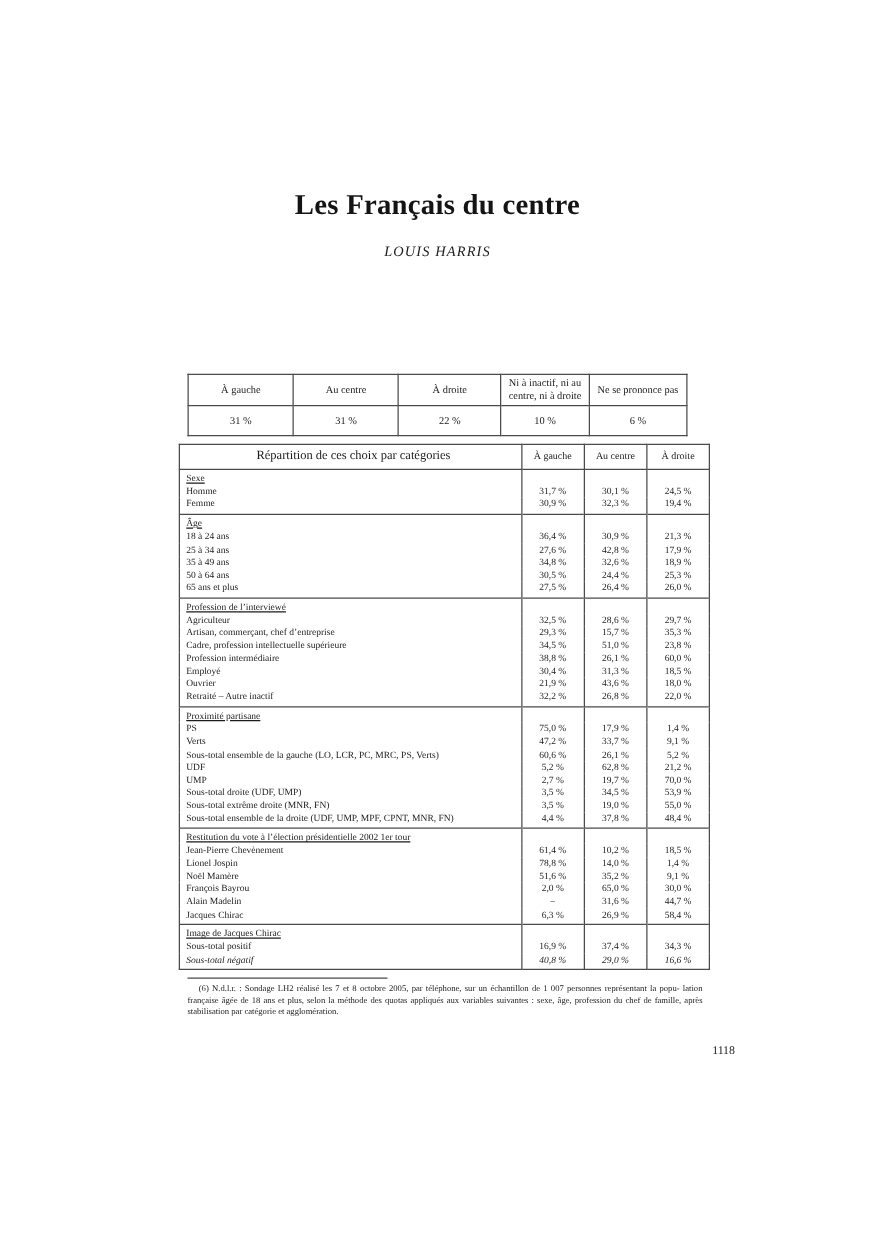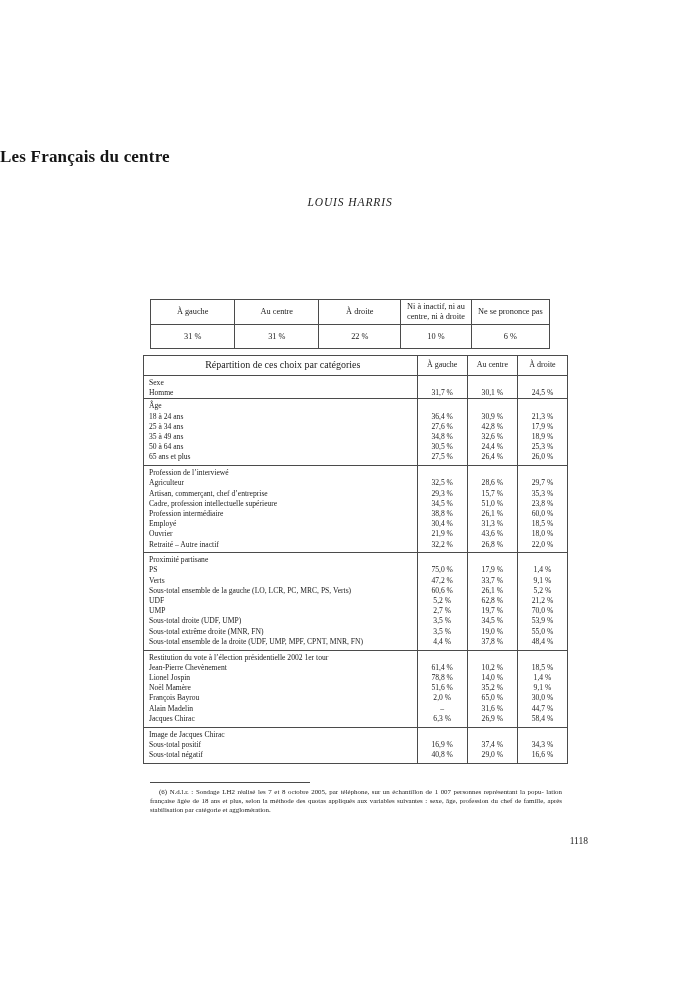--- a/index.html
+++ b/index.html
@@ -20,22 +20,22 @@
     left: 0; top: 0;
     width: 700px;
     height: 990px;
   }
 
   
   .title {
     position: absolute;
     left: 0; top: 136px;
     width: 700px;
-    text-align: left;
-    font-size: 17px;
+    text-align: center;
+    font-size: 23px;
     letter-spacing: 0.2px;
     color: #141414;
   }
   .author {
     position: absolute;
     left: 0; top: 196px;
     width: 700px;
     text-align: center;
     font-style: italic;
     font-size: 11.5px;
@@ -118,23 +118,25 @@
   }
   .main thead .lbl { font-size: 10px; text-align: center; }
   .main thead .num { font-size: 8px; }
   .main tr.sect-first .lbl,
   .main tr.sect-first .num {
     border-top: 1px solid #4b4b4b;
   }
   .main tr.last .lbl,
   .main tr.last .num {
     border-bottom: 1px solid #4b4b4b;
+    font-style: italic;
   }
   .main td.sect {
     padding-top: 1.5px;
+    text-decoration: underline;
   }
   .main .grp {
     font-weight: normal;
   }
   .main tr.pad-top td { padding-top: 2px; }
   .main tr.pad-bot td { padding-bottom: 2.5px; }
 
   
   .fn-rule {
     position: absolute;
@@ -212,20 +214,26 @@
           <td class="num"></td>
           <td class="num"></td>
           <td class="num"></td>
         </tr>
         <tr class="">
           <td class="lbl">Homme</td>
           <td class="num">31,7 %</td>
           <td class="num">30,1 %</td>
           <td class="num">24,5 %</td>
         </tr>
+        <tr class="pad-bot">
+          <td class="lbl">Femme</td>
+          <td class="num">30,9 %</td>
+          <td class="num">32,3 %</td>
+          <td class="num">19,4 %</td>
+        </tr>
         <tr class="sect-first pad-top">
           <td class="lbl sect grp">Âge</td>
           <td class="num"></td>
           <td class="num"></td>
           <td class="num"></td>
         </tr>
         <tr class="">
           <td class="lbl">18 à 24 ans</td>
           <td class="num">36,4 %</td>
           <td class="num">30,9 %</td>

